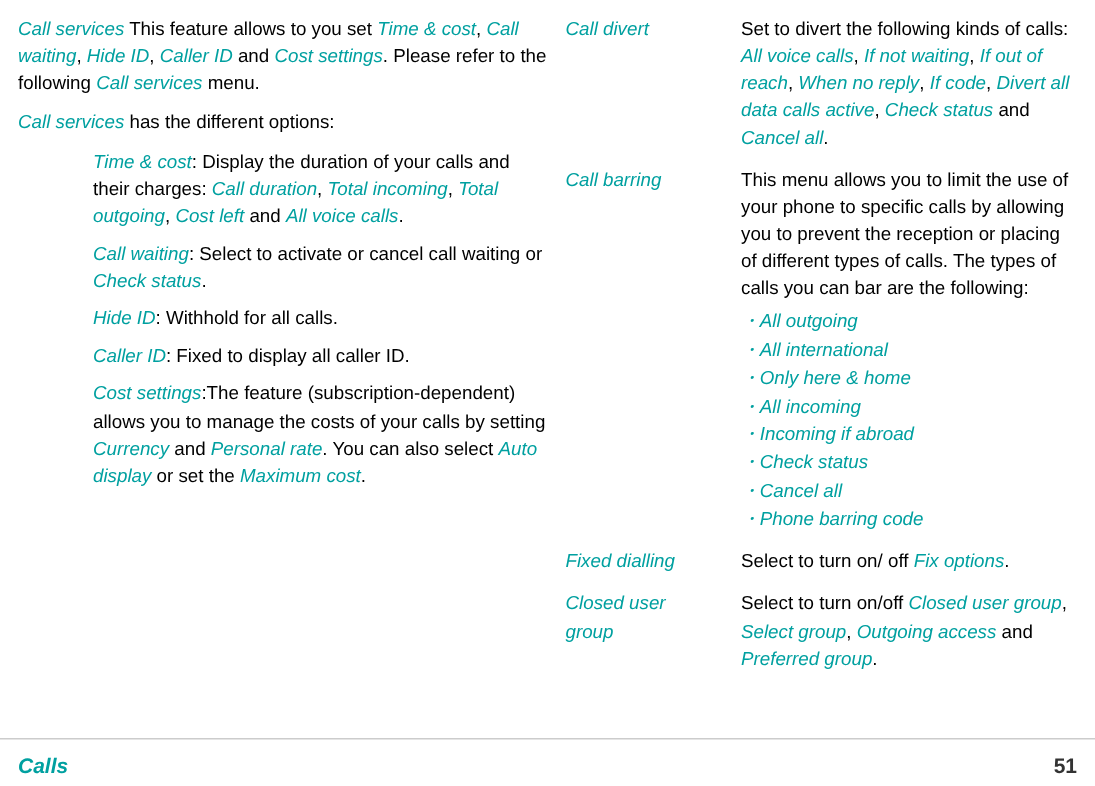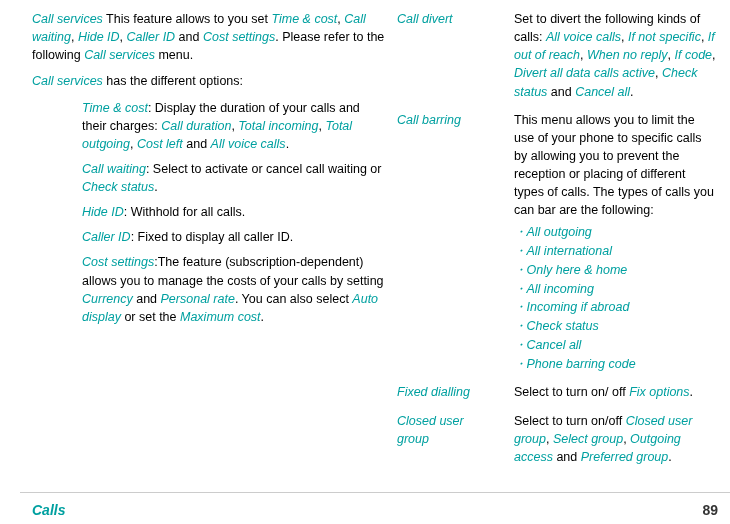--- a/index.html
+++ b/index.html
@@ -11,21 +11,20 @@
       font-size: 13px;
       color: #000;
       overflow: hidden;
       position: relative;
     }
     .page-container {
       width: 730px;
       height: 524px;
       display: flex;
       flex-direction: column;
-      padding-left: 20px;
     }
     .content-area {
       display: flex;
       flex: 1;
       padding: 10px 12px 10px 12px;
       gap: 10px;
     }
     .left-column {
       width: 355px;
       flex-shrink: 0;
@@ -148,21 +147,21 @@
         <span class="link">Cost        settings</span><span>:The         feature (subscription-dependent) allows you to manage the costs of your calls by setting <span class="link">Currency</span> and <span class="link">Personal rate</span>. You can also select <span class="link">Auto display</span> or set the <span class="link">Maximum cost</span>.</span>
       </div>
 
     </div>
 
     <div class="right-column">
 
       <div class="entry-row">
         <div class="entry-label">Call divert</div>
         <div class="entry-body">
-          Set to divert the following kinds of calls: <span class="link">All voice calls</span>, <span class="link">If not specific</span>, <span class="link">If out of reach</span>, <span class="link">When no reply</span>, <span class="link">If code</span>, <span class="link">Divert all data calls active</span>, <span class="link">Check status</span> and <span class="link">Cancel all</span>.
+          Set to divert the following kinds of calls: <span class="link">All voice calls</span>, <span class="link">If not waiting</span>, <span class="link">If out of reach</span>, <span class="link">When no reply</span>, <span class="link">If code</span>, <span class="link">Divert all data calls active</span>, <span class="link">Check status</span> and <span class="link">Cancel all</span>.
         </div>
       </div>
 
       <div class="entry-row">
         <div class="entry-label">Call barring</div>
         <div class="entry-body">
           <span>This menu allows you to limit the use of your phone to specific calls by allowing you to prevent the reception or placing of different types of calls. The types of calls you can bar are the following:</span>
           <ul class="bullet-list">
             <li>All outgoing</li>
             <li>All international</li>
@@ -188,15 +187,15 @@
         <div class="entry-body">
           Select to turn on/off <span class="link">Closed user group</span>, <span class="link">Select group</span>, <span class="link">Outgoing access</span> and <span class="link">Preferred group</span>.
         </div>
       </div>
 
     </div>
   </div>
 
   <div class="footer">
     <span class="footer-calls">Calls</span>
-    <span class="footer-page">89</span>
+    <span class="footer-page">51</span>
   </div>
 </div>
 
 </body></html>

